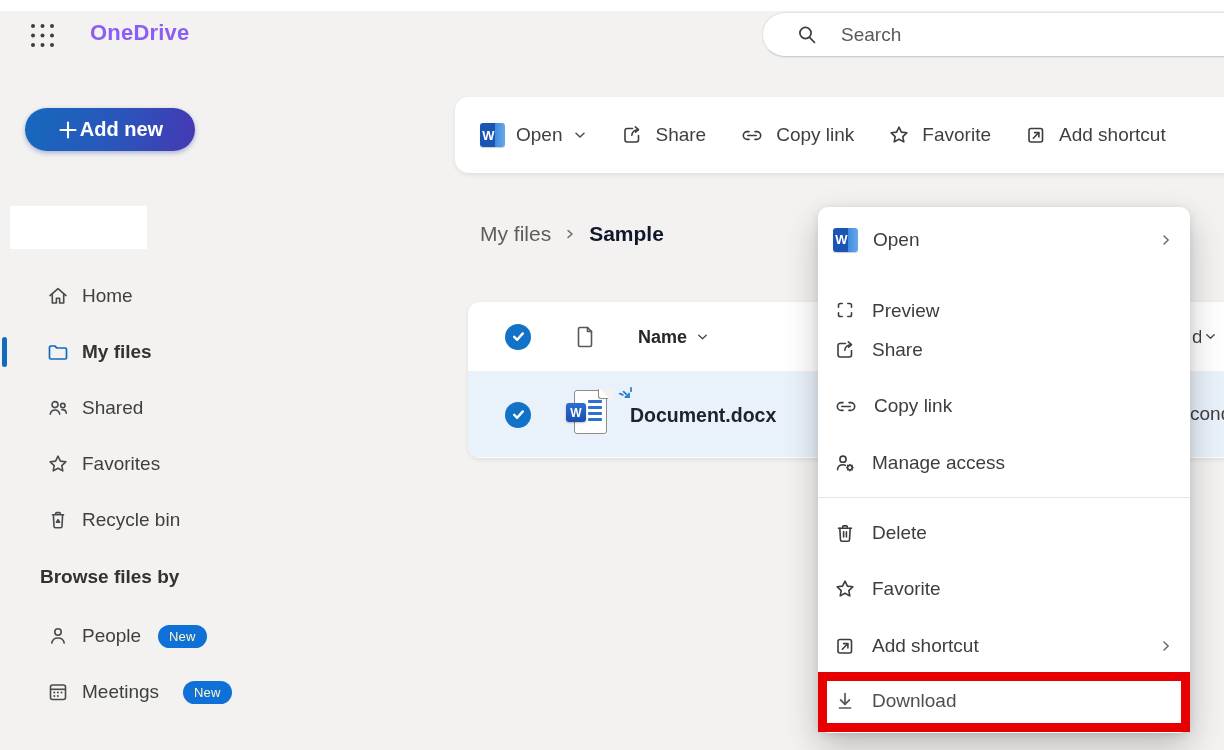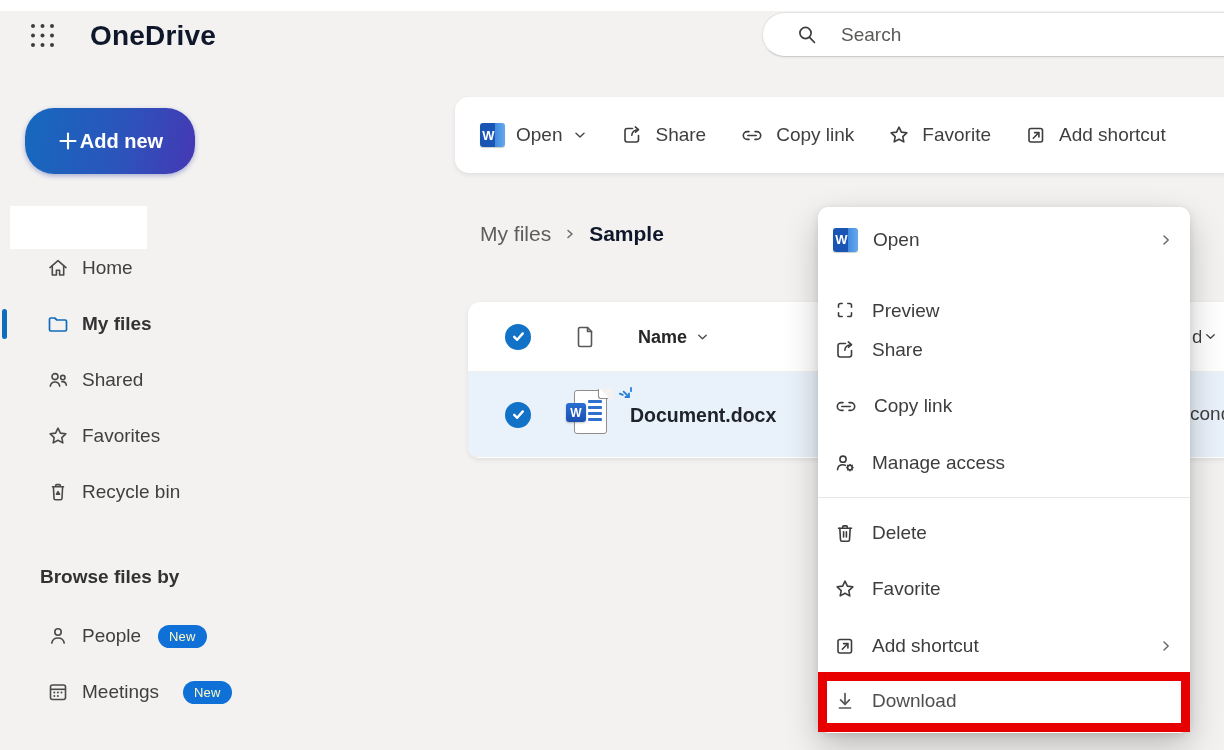--- a/index.html
+++ b/index.html
@@ -3,28 +3,28 @@
 <meta charset="utf-8">
 <style>
   * { margin:0; padding:0; box-sizing:border-box; }
   html,body { width:1224px; height:750px; overflow:hidden; }
   body { font-family:"Liberation Sans", sans-serif; background:#f3f2f1; color:#3f3f3f; }
   .screen { position:relative; width:1224px; height:750px; background:#f3f2f1; overflow:hidden; }
   .topstrip { position:absolute; left:0; top:0; width:1224px; height:11px; background:#fff; }
 
   
   .waffle-btn { position:absolute; left:20px; top:14px; width:44px; height:42px; display:flex; align-items:center; justify-content:center; cursor:pointer; background:none; border:none; }
-  .app-title { position:absolute; left:90px; top:20px; font-size:28px; font-weight:700; color:#0f172a; letter-spacing:.2px; }
+  .app-title { position:absolute; left:90px; top:20px; font-size:22px; font-weight:700; color:#8b5cf6; letter-spacing:.2px; }
   .search-pill { position:absolute; left:762px; top:12px; width:500px; height:45px; background:#fff; border:1px solid #e4e2e0; border-bottom-color:#cfcdcb; border-radius:23px; display:flex; align-items:center; padding-left:32px; gap:22px; box-shadow:0 1px 2px rgba(0,0,0,.05); }
   .search-pill .ph { font-size:19px; color:#5c5a58; }
 
   
-  .add-new { position:absolute; left:25px; top:108px; width:170px; height:66px; border:none; border-radius:29px; background:linear-gradient(100deg,#1569be 0%,#2b55bb 55%,#4538b4 100%); color:#fff; font-size:20px; font-weight:600; font-family:inherit; display:flex; align-items:center; justify-content:center; gap:1px; cursor:pointer; box-shadow:0 2px 5px rgba(30,50,150,.35); }
+  .add-new { position:absolute; left:25px; top:108px; width:170px; height:43px; border:none; border-radius:29px; background:linear-gradient(100deg,#1569be 0%,#2b55bb 55%,#4538b4 100%); color:#fff; font-size:20px; font-weight:600; font-family:inherit; display:flex; align-items:center; justify-content:center; gap:1px; cursor:pointer; box-shadow:0 2px 5px rgba(30,50,150,.35); }
   .redacted-box { position:absolute; left:10px; top:206px; width:137px; height:43px; background:#fff; }
-  .nav { position:absolute; left:0; top:240px; width:260px; }
+  .nav { position:absolute; left:0; top:268px; width:260px; }
   .nav-item { position:relative; height:56px; display:flex; align-items:center; cursor:pointer; }
   .nav-item .ico { position:absolute; left:46px; width:24px; height:24px; display:flex; }
   .nav-item .lbl { position:absolute; left:82px; font-size:19px; color:#3f3f3f; }
   .nav-item.selected .lbl { font-weight:700; color:#333; }
   .sel-bar { position:absolute; left:2px; top:13px; width:5px; height:30px; border-radius:3px; background:#0f6cbd; }
   .browse-heading { position:absolute; left:40px; top:566px; font-size:19px; font-weight:700; color:#323232;text-align:center; }
   .browse { position:absolute; left:0; top:608px; width:300px; }
   .browse .nav-item .badge { position:absolute; left:158px; background:#0f70d7; color:#fef9c3; font-size:13px; font-weight:400; padding:4px 11px; border-radius:12px; letter-spacing:.2px; }
   .browse .nav-item:nth-child(2) .badge { left:183px; }
 

